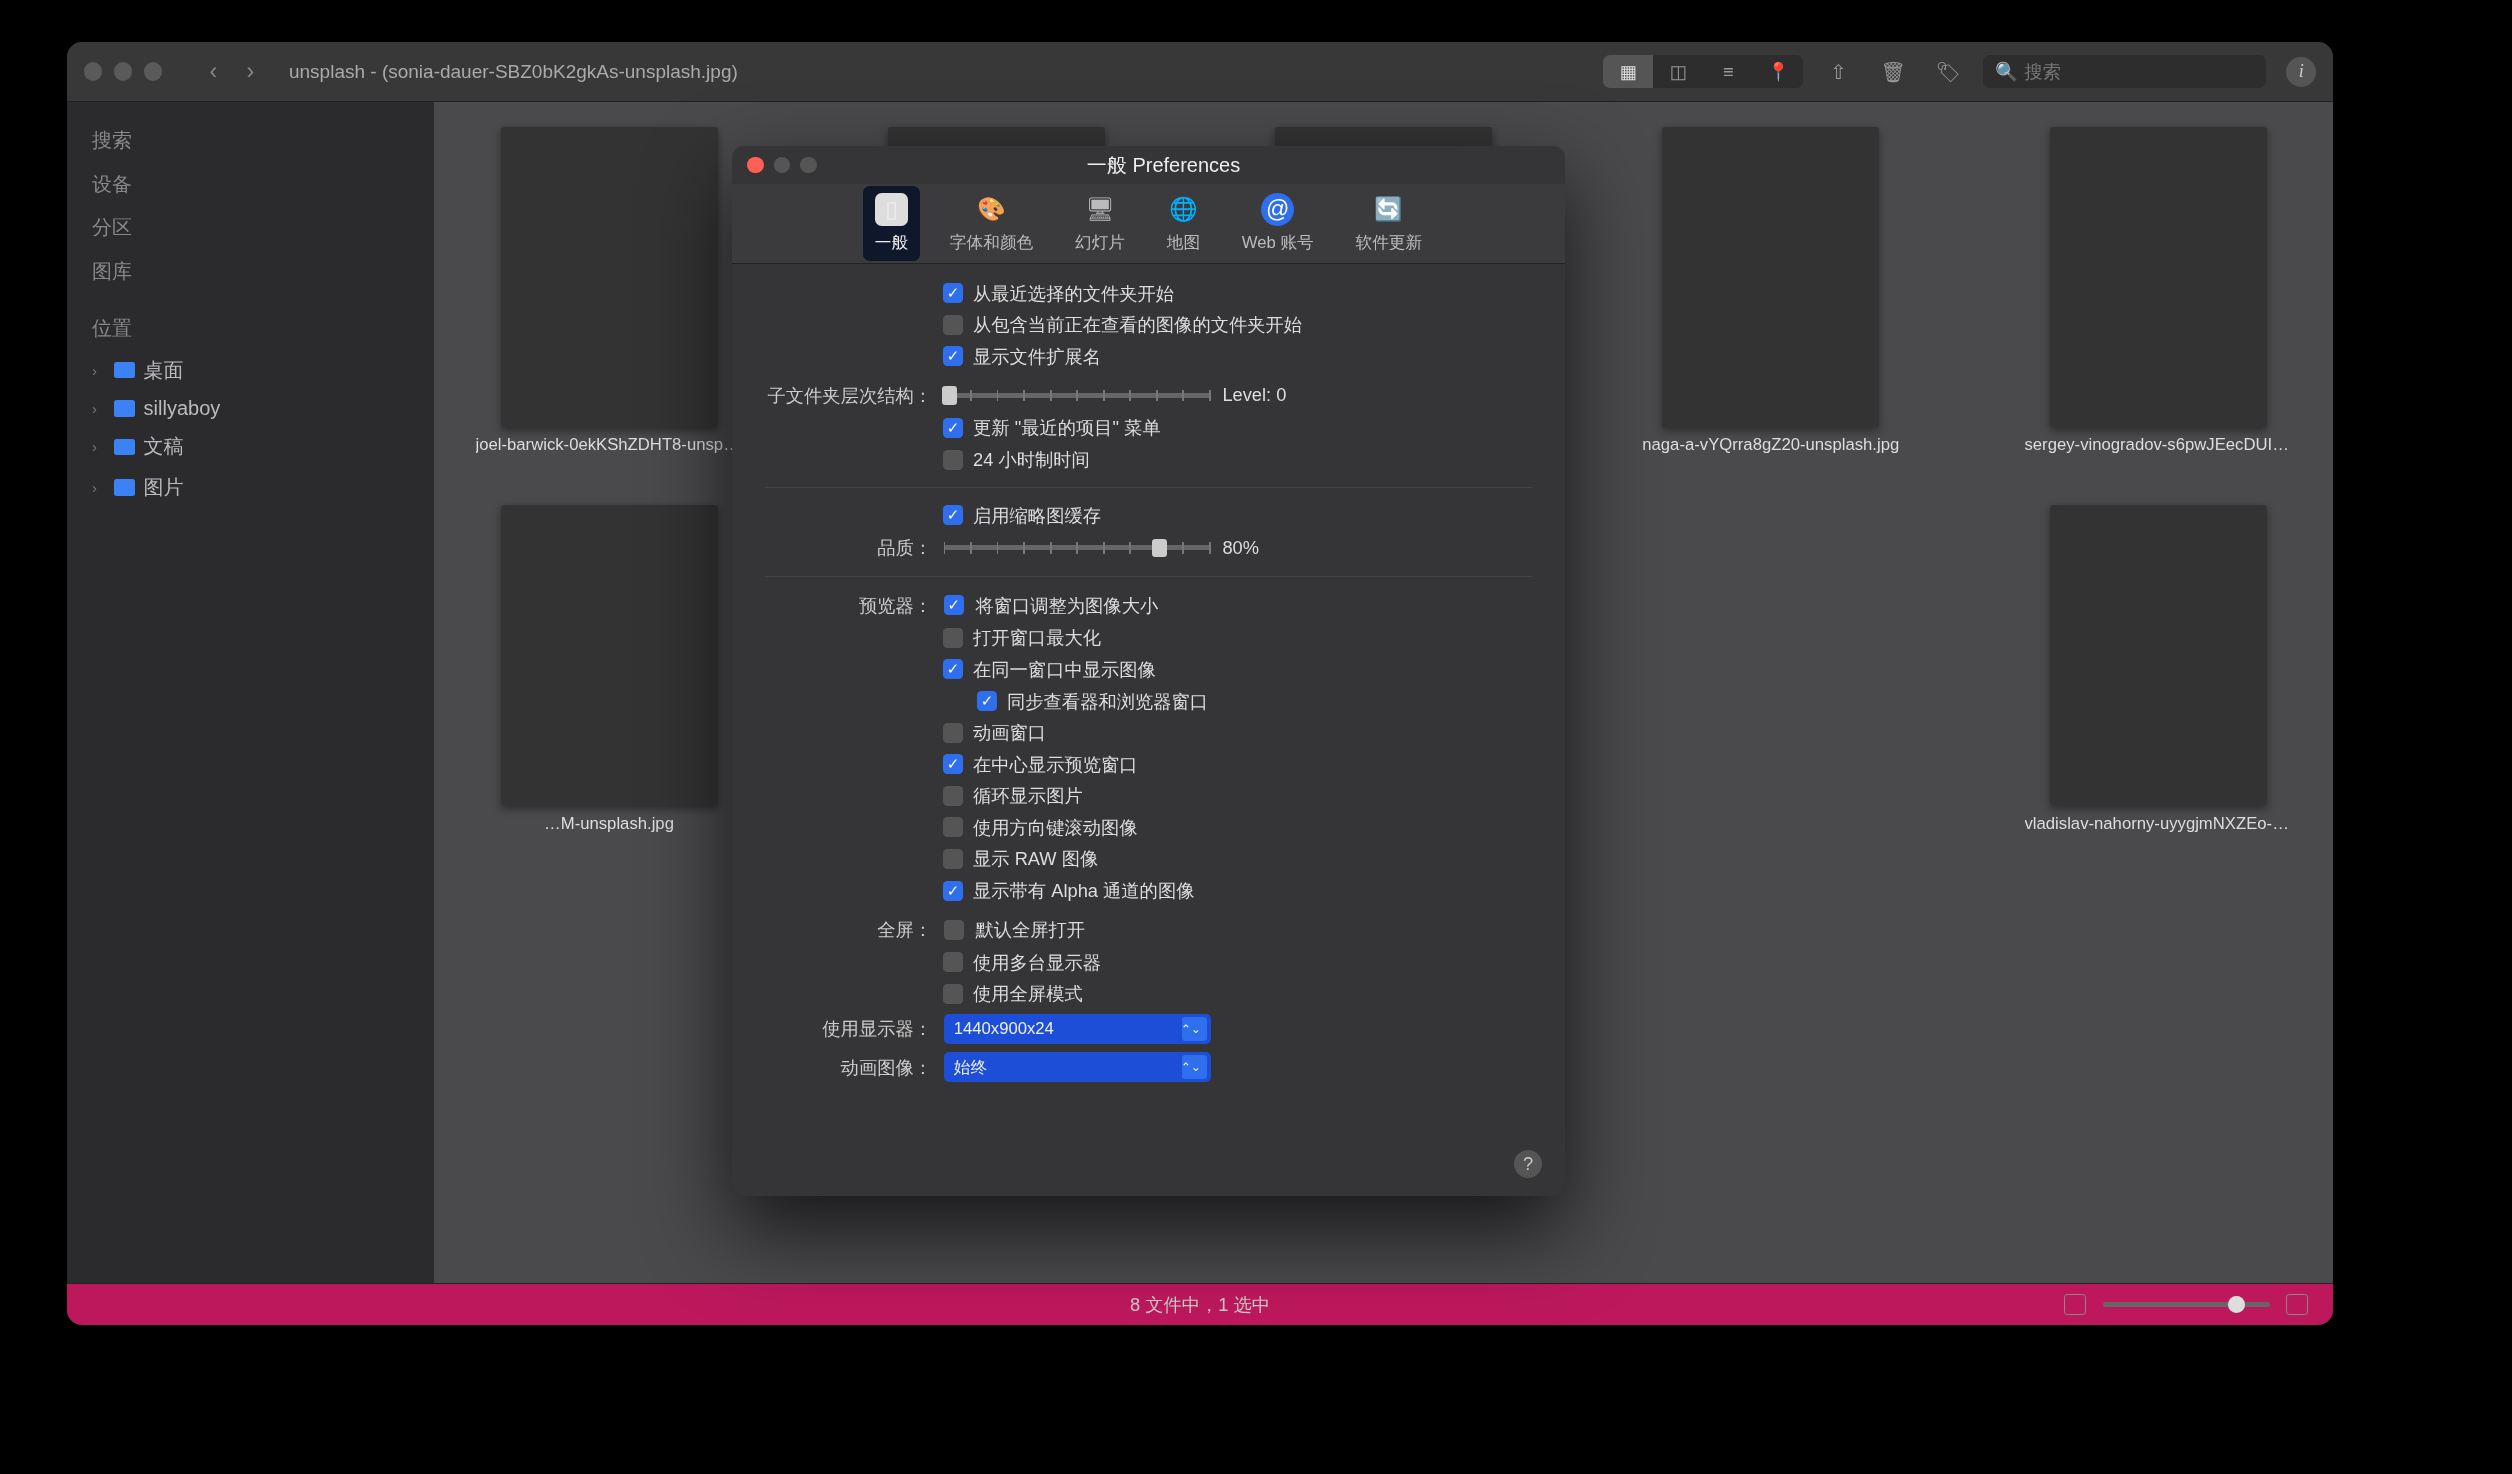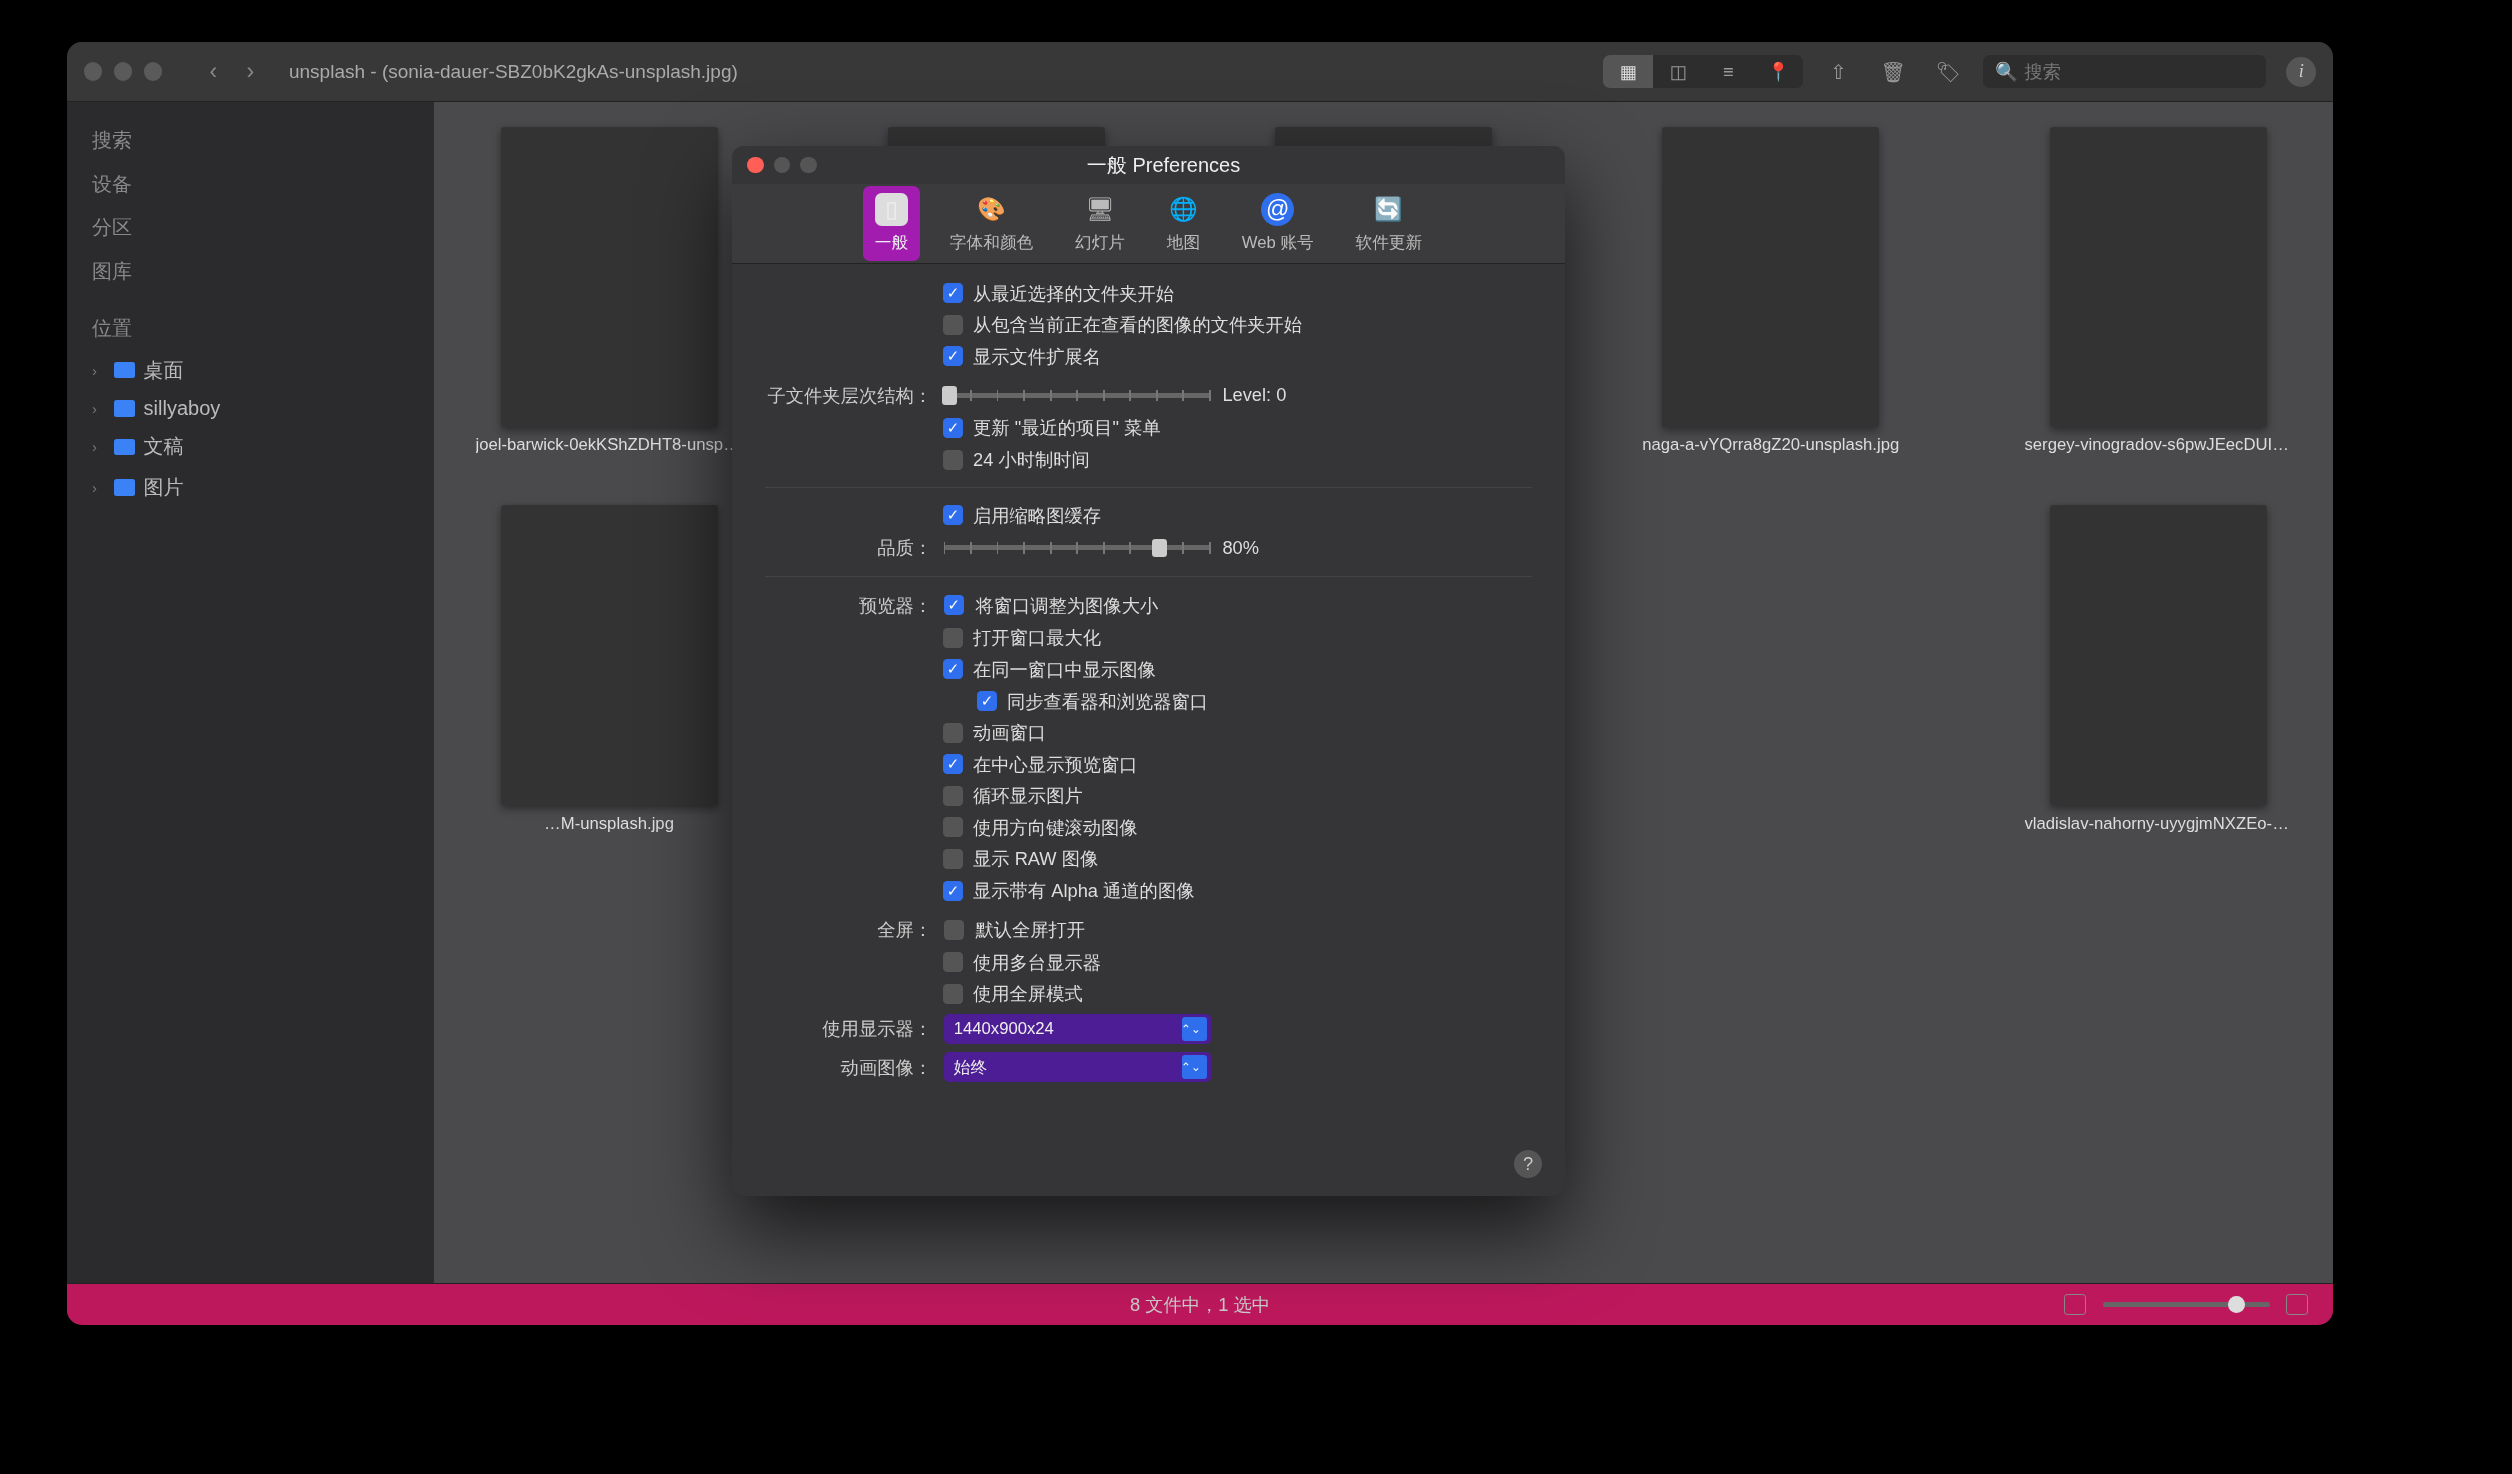--- a/index.html
+++ b/index.html
@@ -37,37 +37,37 @@
 
   
   .prefs { position: absolute; left: 732px; top: 146px; width: 833px; height: 1050px; background: #353436; border-radius: 11.7px; box-shadow: 0 33px 83px rgba(0,0,0,.7); overflow: hidden; color: #ddd; font-size: 18.3px; }
   .prefs-titlebar { height: 38px; display: flex; align-items: center; padding: 0 15px; gap: 10px; }
   .prefs-titlebar .pt { width: 16.7px; height: 16.7px; border-radius: 50%; }
   .pt-red { background: #ff5f57; }
   .pt-gray { background: #555; }
   .prefs-title { flex: 1; text-align: center; color: #eee; font-size: 20px; font-weight: 500; margin-left: -50px; }
   .prefs-toolbar { height: 80px; background: #3b3a3c; display: flex; align-items: center; justify-content: center; gap: 18.3px; border-bottom: 0.8px solid #222; }
   .pt-item { display: flex; flex-direction: column; align-items: center; gap: 5px; padding: 6.7px 11.7px; border-radius: 6.7px; cursor: pointer; font-size: 16.7px; color: #bbb; }
-  .pt-item.active { background: #a21caf; color: #eee; }
+  .pt-item.active { background: #0f172a; color: #eee; }
   .pt-icon { width: 33px; height: 33px; border-radius: 6.7px; display: flex; align-items: center; justify-content: center; font-size: 23px; }
   .prefs-body { padding: 13.3px 33px 25px 33px; overflow-y: auto; height: calc(100% - 38px - 80px); }
   .prow { display: flex; align-items: center; gap: 11.7px; padding: 4.2px 0; }
   .plabel { width: 167px; text-align: right; color: #ccc; font-size: 18.3px; }
   .pfield { flex: 1; display: flex; align-items: center; gap: 11.7px; }
   .ptext { width: 267px; height: 30px; background: #2e2d2e; border: 0.8px solid #222; border-radius: 5px; }
   .pbtn { width: 125px; height: 30px; background: #555; border-radius: 5px; display: flex; align-items: center; justify-content: center; color: #aaa; font-size: 16.7px; cursor: pointer; }
   .chk { width: 20px; height: 20px; border-radius: 4.2px; background: #555; display: inline-flex; align-items: center; justify-content: center; color: #fff; font-size: 15px; flex-shrink: 0; cursor: pointer; }
   .chk.on { background: #2f6fed; }
   .chk-row { display: flex; align-items: center; gap: 10px; padding: 3.3px 0 3.3px 178px; font-size: 18.3px; color: #ddd; }
   .chk-row.indent { padding-left: 212px; }
   .pslider { width: 267px; height: 5px; background: #666; border-radius: 2.5px; position: relative; }
   .pslider .ticks { position: absolute; top: -3.3px; left: 0; right: 0; display: flex; justify-content: space-between; }
   .pslider .ticks span { width: 1.7px; height: 11.7px; background: #777; }
   .pslider .knob { position: absolute; top: -6.7px; width: 15px; height: 18.3px; background: #ccc; border-radius: 3.3px; }
-  .psel { width: 267px; height: 30px; background: #4c1d95; border-radius: 5px; display: flex; align-items: center; padding: 0 10px; color: #eee; font-size: 16.7px; position: relative; cursor: pointer; }
+  .psel { width: 267px; height: 30px; background: #1d4ed8; border-radius: 5px; display: flex; align-items: center; padding: 0 10px; color: #eee; font-size: 16.7px; position: relative; cursor: pointer; }
   .psel::after { content: ""; position: absolute; right: 3.3px; top: 3.3px; bottom: 3.3px; width: 25px; background: #2f6fed; border-radius: 3.3px; }
   .psel .arr { position: absolute; right: 10px; color: #fff; font-size: 11.7px; z-index: 1; }
   .hr { height: 0.8px; background: #444; margin: 11.7px 0; }
   .help { position: absolute; right: 23px; bottom: 18.3px; width: 28px; height: 28px; border-radius: 50%; background: #555; color: #ccc; display: flex; align-items: center; justify-content: center; font-size: 18.3px; cursor: pointer; }
 
   
   .g1 { background: linear-gradient(#6b6b6b,#2a2a2a); }
   .g2 { background: linear-gradient(#8a6,#234); }
   .g3 { background: linear-gradient(#223,#445); }
   .g4 { background: linear-gradient(#332,#110); }

